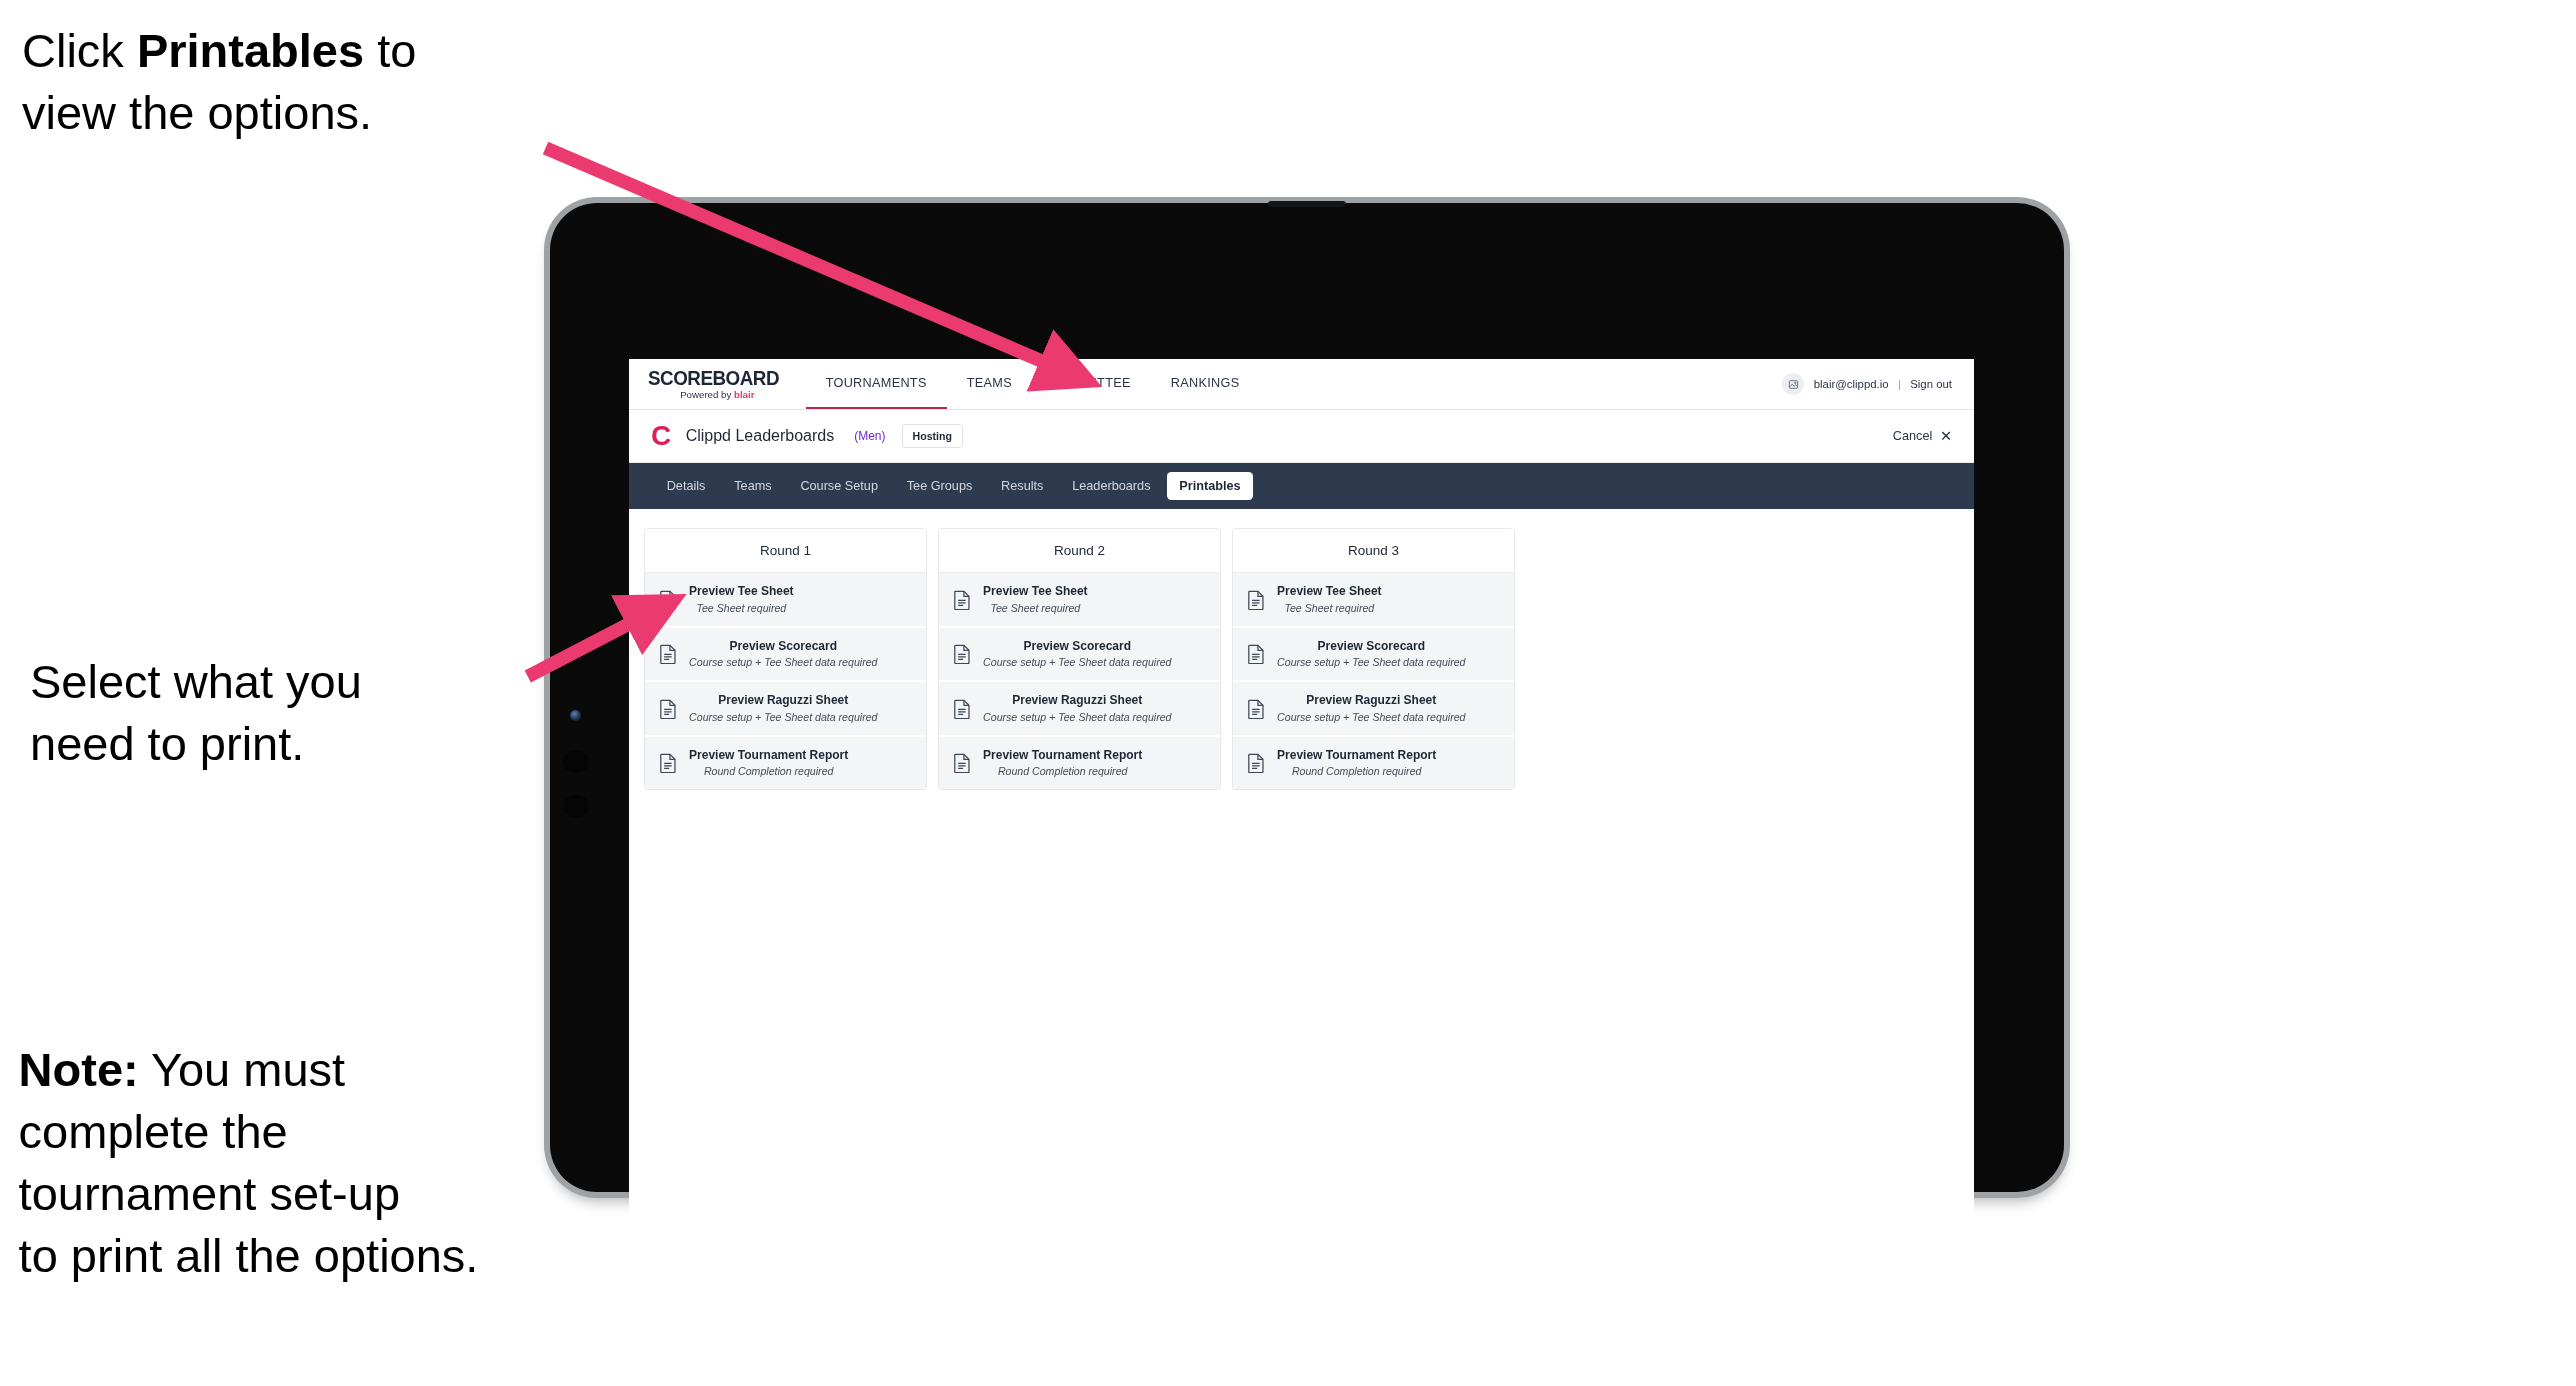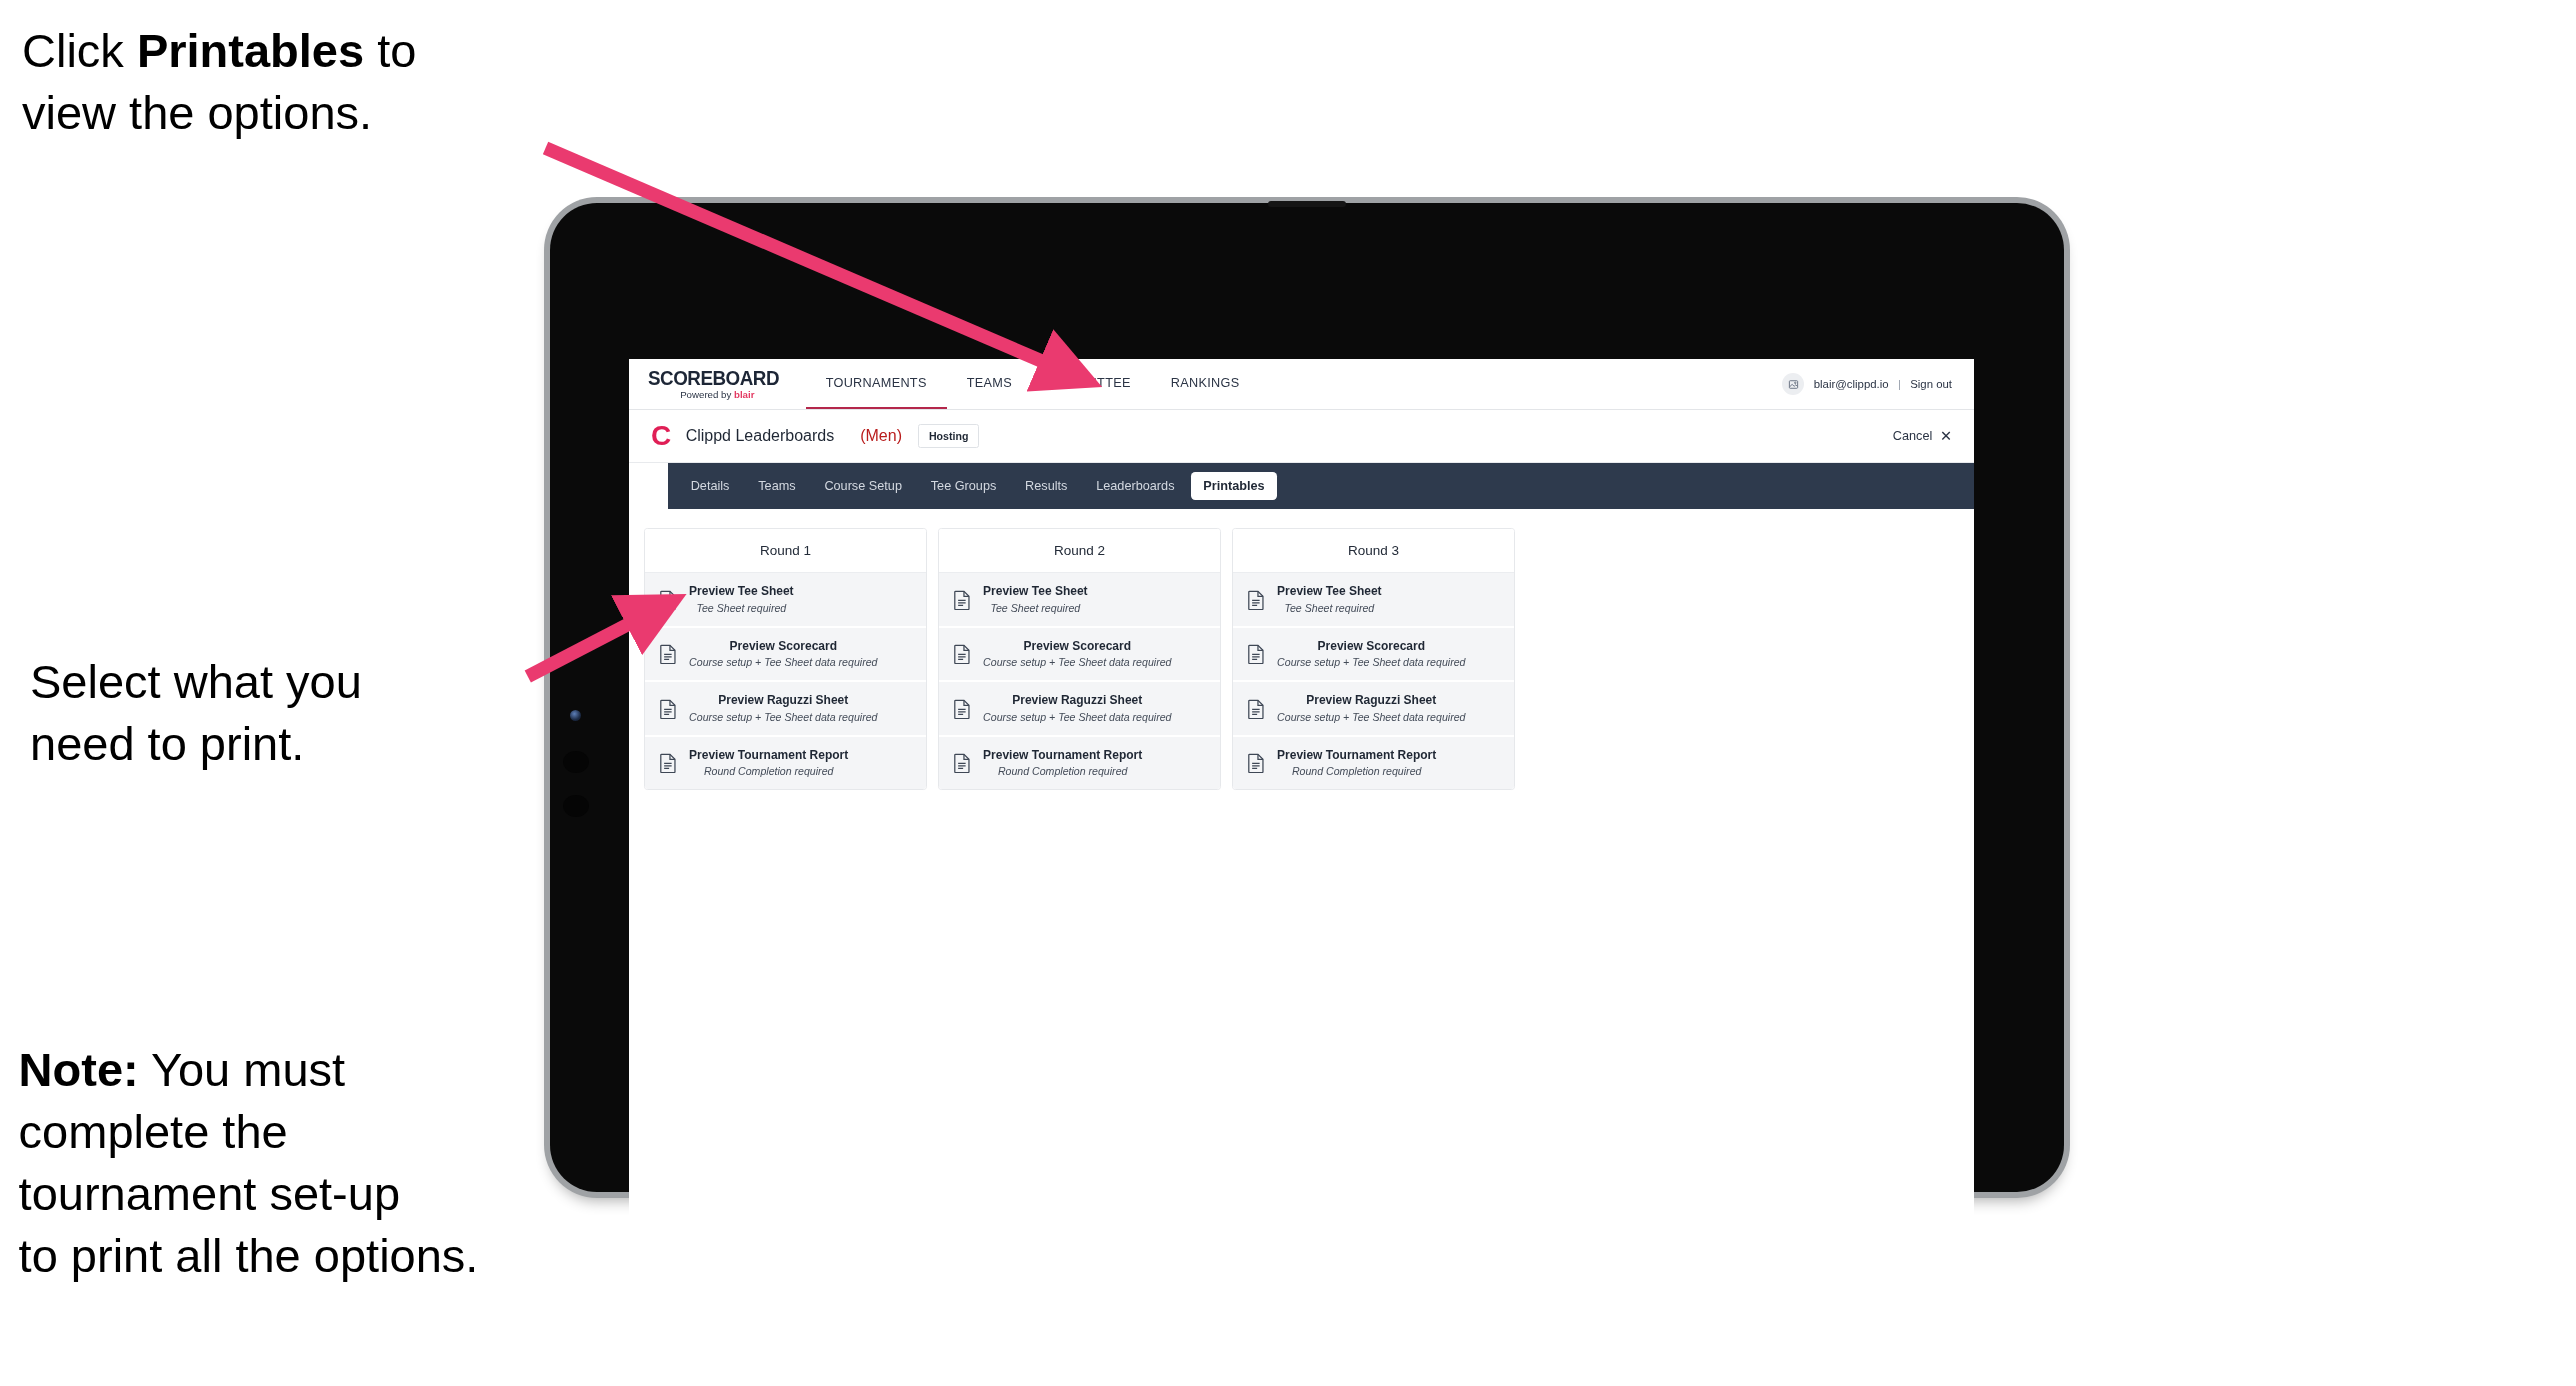--- a/index.html
+++ b/index.html
@@ -112,38 +112,37 @@
     display: flex; align-items: center;
     height: 53px; padding: 0 22px;
     background: #fff; border-bottom: 0.8px solid #e8eaed;
   }
   #clippd-mark {
     font-size: 28px; font-weight: 700; color: #e01f56;
     line-height: 1; margin-right: 14.4px;
     font-family: "Liberation Sans", sans-serif;
   }
   #tourn-name { font-size: 16px; color: #1f2734; }
-  #tourn-gender { font-size: 16px; color: #b91c1c; margin-left: 26px; }
+  #tourn-gender { font-size: 12px; color: #6d28d9; margin-left: 20px; }
   #hosting-badge {
     margin-left: 16px; padding: 5px 10px;
     border: 0.8px solid #dfe2e6; border-radius: 2.5px;
     font-size: 10.6px; font-weight: 700; color: #1f2734; background: #fff;
   }
   #cancel-btn {
     margin-left: auto; display: flex; align-items: center; gap: 7.6px;
     font-size: 12.7px; color: #2b3445; cursor: pointer;
   }
   #cancel-x { font-size: 14.4px; line-height: 1; }
 
   
   #tabbar {
     display: flex; align-items: center; gap: 3.4px;
-    height: 46px; padding: 0 10px;
+    height: 46px; padding: 0 25px;
     background: #2e3a4d;
-    margin-left: 39px;
   }
   .tab {
     padding: 6.8px 12.7px; border-radius: 4.2px;
     font-size: 12.7px; color: #d3d8e0; cursor: pointer;
     white-space: nowrap;
   }
   .tab.active { background: #ffffff; color: #1f2734; font-weight: 700; }
 
   
   #content { padding: 18.6px 15px; background: #fff; height: 744px; }

